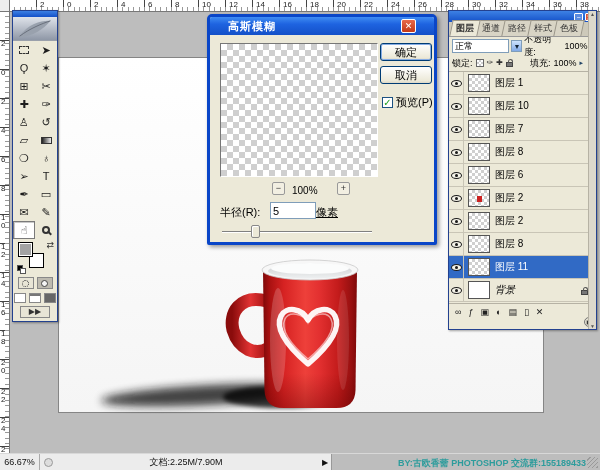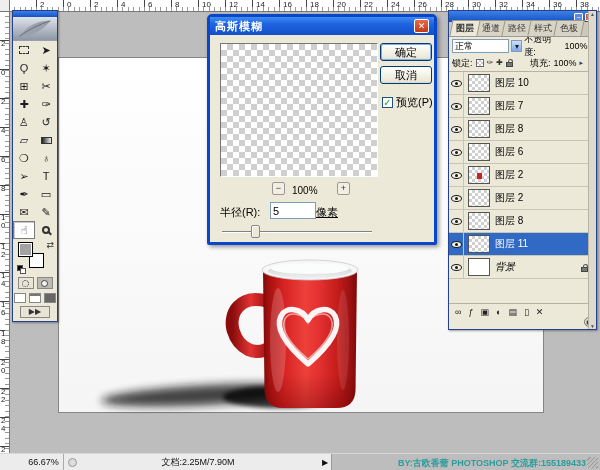--- a/index.html
+++ b/index.html
@@ -67,21 +67,21 @@
   .sm-btn{width:12px;height:10px;border:1px solid #888;background:#fff;}
   .sm-btn.b2{background:linear-gradient(#777 30%,#fff 30%);}
   .sm-btn.b3{background:#666;}
   #ir-row{height:14px;}
   #imageready-button{width:30px;height:12px;border:1px solid #888;background:#e8e5d6;font-size:8px;line-height:10px;text-align:center;color:#333;}
 
   
   #dialog{position:absolute;left:207px;top:14px;width:230px;height:231px;z-index:4;
     border:3px solid #0A46C8;border-radius:5px 5px 2px 2px;background:var(--palette-bg);box-shadow:2px 2px 4px rgba(0,0,0,.4);}
   #dialog-titlebar{height:18px;background:linear-gradient(180deg,#3F8CF3 0%,#1E63E0 40%,#1350C8 100%);
-    display:flex;align-items:center;justify-content:space-between;padding:0 5px;border-radius:2px 2px 0 0;}
+    display:flex;align-items:center;justify-content:space-between;padding:0 18px;border-radius:2px 2px 0 0;}
   #dialog-title{color:#fff;font-size:11px;font-weight:bold;letter-spacing:1px;}
   #dialog-close{width:15px;height:14px;border:1px solid #fff;border-radius:2px;background:linear-gradient(180deg,#E8694A,#C33918);
     color:#fff;font-size:9px;line-height:12px;text-align:center;font-weight:bold;}
   #dialog-body{position:relative;height:207px;}
   .checker{background-color:#fff;background-image:
     linear-gradient(45deg,#cfcfcf 25%,transparent 25%,transparent 75%,#cfcfcf 75%),
     linear-gradient(45deg,#cfcfcf 25%,transparent 25%,transparent 75%,#cfcfcf 75%);}
   #dlg-preview{position:absolute;left:10px;top:8px;width:158px;height:134px;
     border-top:1px solid #777;border-left:1px solid #777;border-right:1px solid #fff;border-bottom:1px solid #fff;
     background-size:12px 12px;background-position:0 0,6px 6px;}
@@ -138,21 +138,21 @@
   .lockbadge{display:none;margin-left:auto;}
   .layer-row.locked .lockbadge{display:block;}
   #list-scrollbar{position:absolute;right:0;top:0;width:8px;height:100%;background:#DDD9CC;border-left:1px solid #b6b2a4;font-size:5px;color:#555;text-align:center;}
   #scroll-up{position:absolute;top:0;left:0;right:0;}
   #scroll-down{position:absolute;bottom:0;left:0;right:0;}
   #layers-bottom{height:16px;display:flex;align-items:center;gap:7px;padding:0 6px;font-size:9px;color:#222;}
   .lp-icon{line-height:14px;}
 
   
   #status-bar{position:absolute;left:0;bottom:0;width:600px;height:17px;background:var(--canvas-gray);z-index:6;border-top:1px solid #d8d8d8;font-size:9px;}
-  #status-left{position:absolute;left:0;top:0;width:332px;height:100%;background:#ECECEC;display:flex;align-items:center;border-right:1px solid #999;padding-left:24px;}
+  #status-left{position:absolute;left:0;top:0;width:332px;height:100%;background:#ECECEC;display:flex;align-items:center;border-right:1px solid #999;}
   #status-zoom{width:40px;text-align:center;border-right:1px solid #aaa;height:100%;line-height:16px;color:#111;}
   #status-icon{width:9px;height:9px;border:1px solid #999;border-radius:50%;margin-left:4px;background:#ddd;}
   #status-doc{flex:1;text-align:center;color:#111;}
   #status-expand{width:12px;text-align:center;color:#111;font-size:8px;}
   #status-credit{position:absolute;right:14px;top:3px;color:var(--credit-teal);font-size:9px;font-weight:bold;white-space:nowrap;}
   #resize-grip{position:absolute;right:2px;top:3px;width:11px;height:11px;background:
     repeating-linear-gradient(135deg,transparent 0 2px,#9a9a9a 2px 3px);}
 </style>
 </head>
 <body>
@@ -412,20 +412,28 @@
       <span class="checker-mini checker"></span>
       <span class="lock-icon">✑</span>
       <span class="lock-icon">✚</span>
       <span class="lock-shape"></span>
       <span style="margin-left:14px">填充:</span>
       <span>100%</span>
       <span class="spin-arrow">▸</span>
     </div>
     <div id="layer-list">
 
+    <div class="layer-row">
+          <span class="eye-cell">
+            <span class="eye"></span>
+          </span>
+          <span class="thumb checker"></span>
+          <span class="layer-name">图层 1</span>
+
+        </div>
         <div class="layer-row">
           <span class="eye-cell">
             <span class="eye"></span>
           </span>
           <span class="thumb checker"></span>
           <span class="layer-name">图层 10</span>
 
         </div>
         <div class="layer-row">
           <span class="eye-cell">

